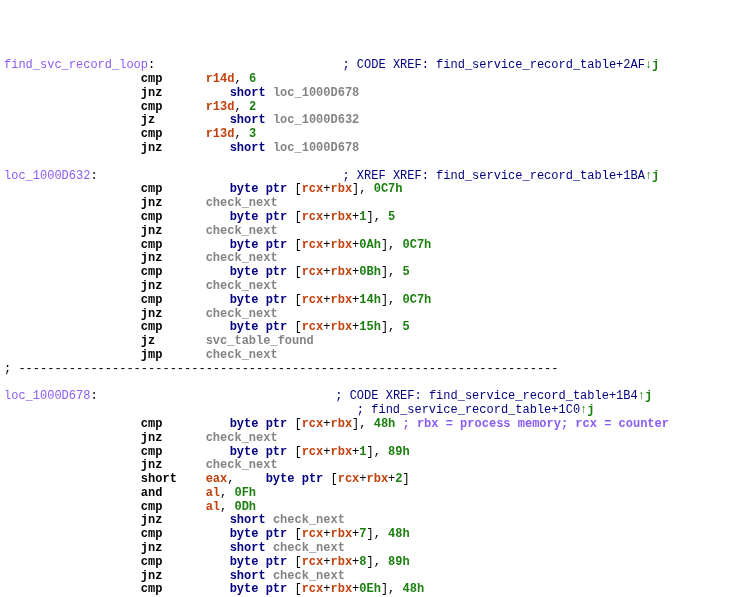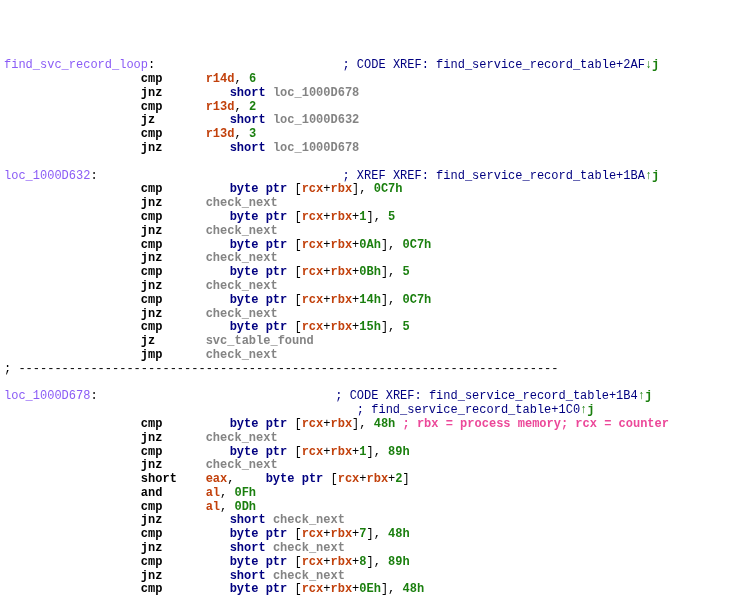--- a/index.html
+++ b/index.html
@@ -12,21 +12,21 @@
       line-height: 1.15;
     }
     .label { color: #8b5cf6; font-weight: normal; }
     .mnem { color: #000000; font-weight: bold; }
     .reg { color: #c2410c; font-weight: bold; }
     .num { color: #1a7f0e; font-weight: bold; }
     .target { color: #848484; font-weight: bold; }
     .keyword { color: #000080; font-weight: bold; margin-left: 24px; }
     .comment { color: #000080; font-weight: normal; }
     .xref { color: #1a7f0e; font-weight: bold; }
-    .comment-darkred { color: #ec4899; font-weight: bold; }
+    .comment-darkred { color: #8b5cf6; font-weight: bold; }
     .op { color: #000000; }
     .sep { color: #000000; }
   </style>
 </head>
 <body>
 
 
 
 <div id="out"><span class="label">find_svc_record_loop</span><span class="sep">:</span>                          <span class="comment">; CODE XREF: find_service_record_table+2AF</span><span class="xref"><span>↓j</span></span>
                    <span class="mnem">cmp</span>      <span class="reg">r14d</span><span class="op">, </span><span class="num">6</span>

